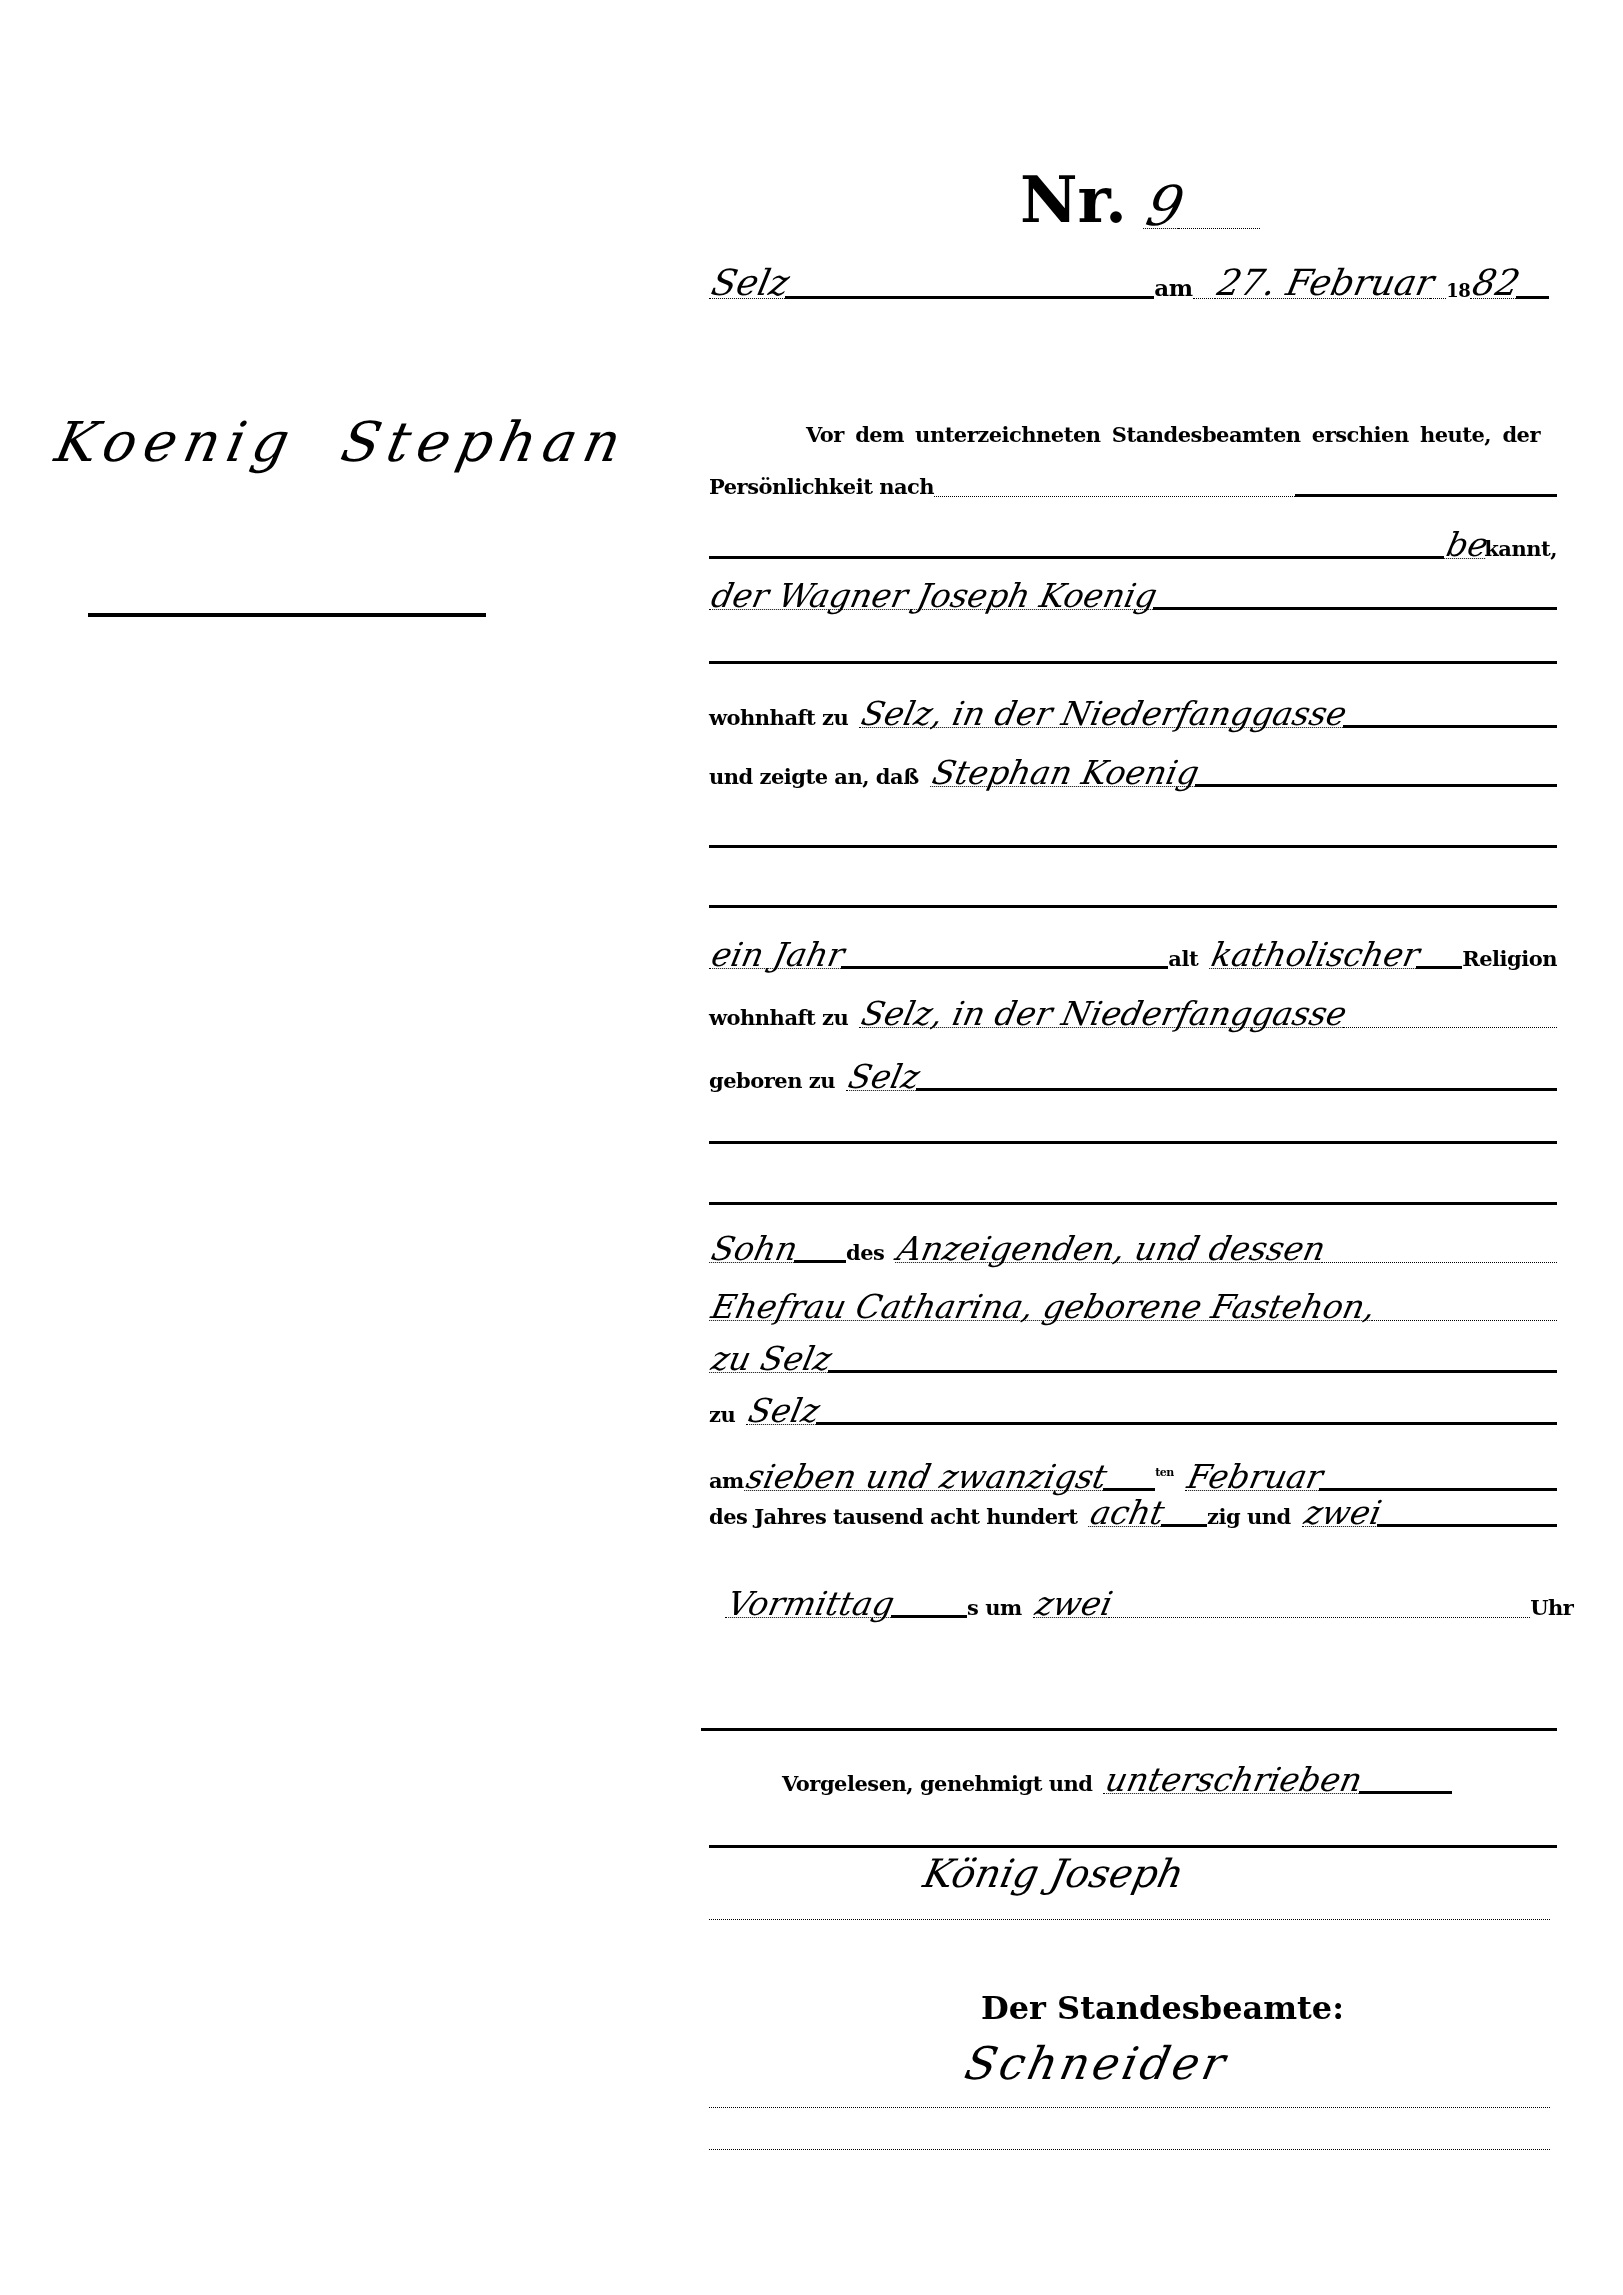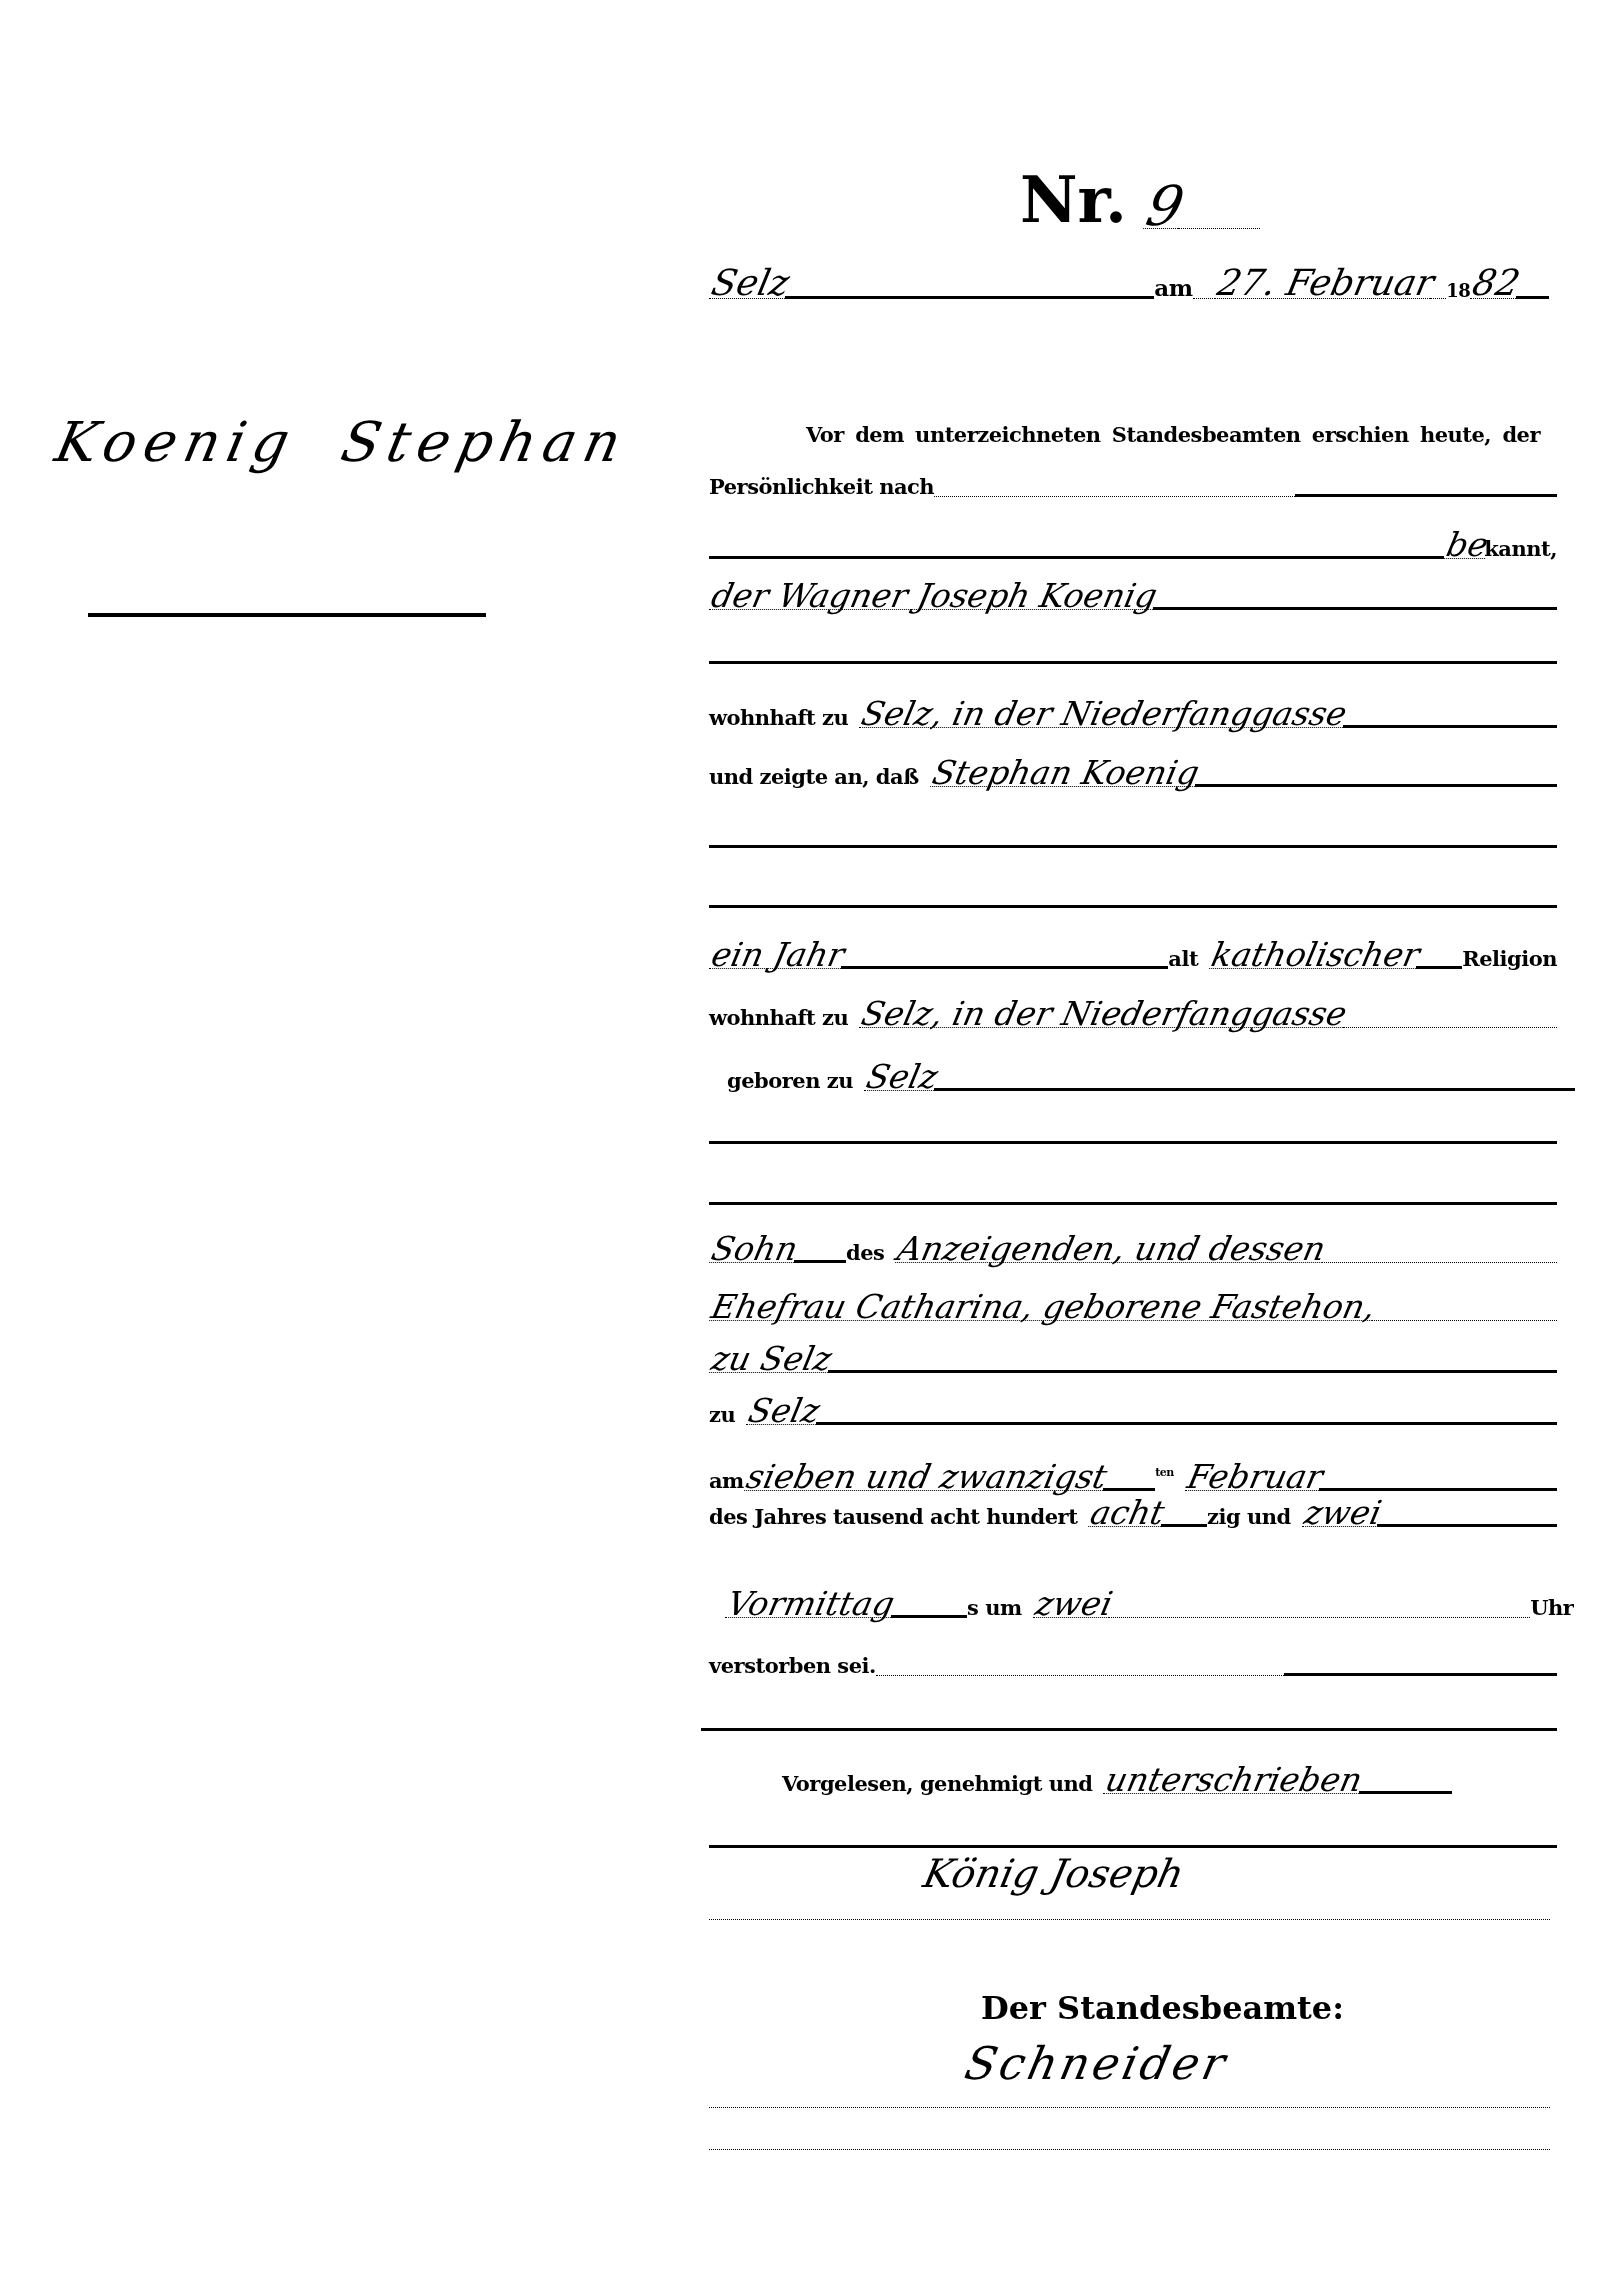--- a/index.html
+++ b/index.html
@@ -38,21 +38,21 @@
   .r-pers{top:453px;left:709px;width:848px;}
   .r-bekannt{top:515px;left:709px;width:848px;}
   .r-declarant{top:566px;left:709px;width:848px;}
   .hr-a{top:661px;left:709px;width:848px;}
   .r-wohnhaft1{top:684px;left:709px;width:848px;}
   .r-zeigte{top:743px;left:709px;width:848px;}
   .hr-b{top:845px;left:709px;width:848px;}
   .hr-c{top:905px;left:709px;width:848px;}
   .r-age{top:925px;left:709px;width:848px;}
   .r-wohnhaft2{top:984px;left:709px;width:848px;}
-  .r-geboren{top:1047px;left:727px;width:848px;}
+  .r-geboren{top:1047px;left:709px;width:848px;}
   .hr-d{top:1141px;left:709px;width:848px;}
   .hr-e{top:1202px;left:709px;width:848px;}
   .r-sohn{top:1219px;left:709px;width:848px;}
   .r-ehefrau{top:1277px;left:709px;width:848px;}
   .r-zuselz1{top:1329px;left:709px;width:848px;}
   .r-zuselz2{top:1381px;left:709px;width:848px;}
   .r-am{top:1447px;left:709px;width:848px;}
   .r-jahres{top:1483px;left:709px;width:848px;}
   .r-vormittag{top:1574px;left:709px;width:848px;padding-left:16.4px;}
   .r-verstorben{top:1632px;left:709px;width:848px;}
@@ -214,25 +214,20 @@
   <div class="row r-vormittag">
     <span class="script u-dot">Vormittag</span>
     <span class="fill u-sol fw" style="flex-basis:76px"></span>
     <span class="printed">s um</span>
     <span class="gap20"></span>
     <span class="script u-dot">zwei</span>
     <span class="fill u-dot"></span>
     <span class="printed">Uhr</span>
   </div>
 
-  <div class="row r-verstorben">
-    <span class="printed">verstorben sei.</span>
-    <span class="fill u-dot"></span>
-    <span class="fill u-sol fw" style="flex-basis:273px"></span>
-  </div>
 
   <div class="hr hr-f"></div>
 
   <div class="row r-vorgelesen">
     <span class="printed">Vorgelesen, genehmigt und</span>
     <span class="gap20"></span>
     <span class="script u-dot">unterschrieben</span>
     <span class="fill u-sol fw" style="flex-basis:93px"></span>
   </div>
 

